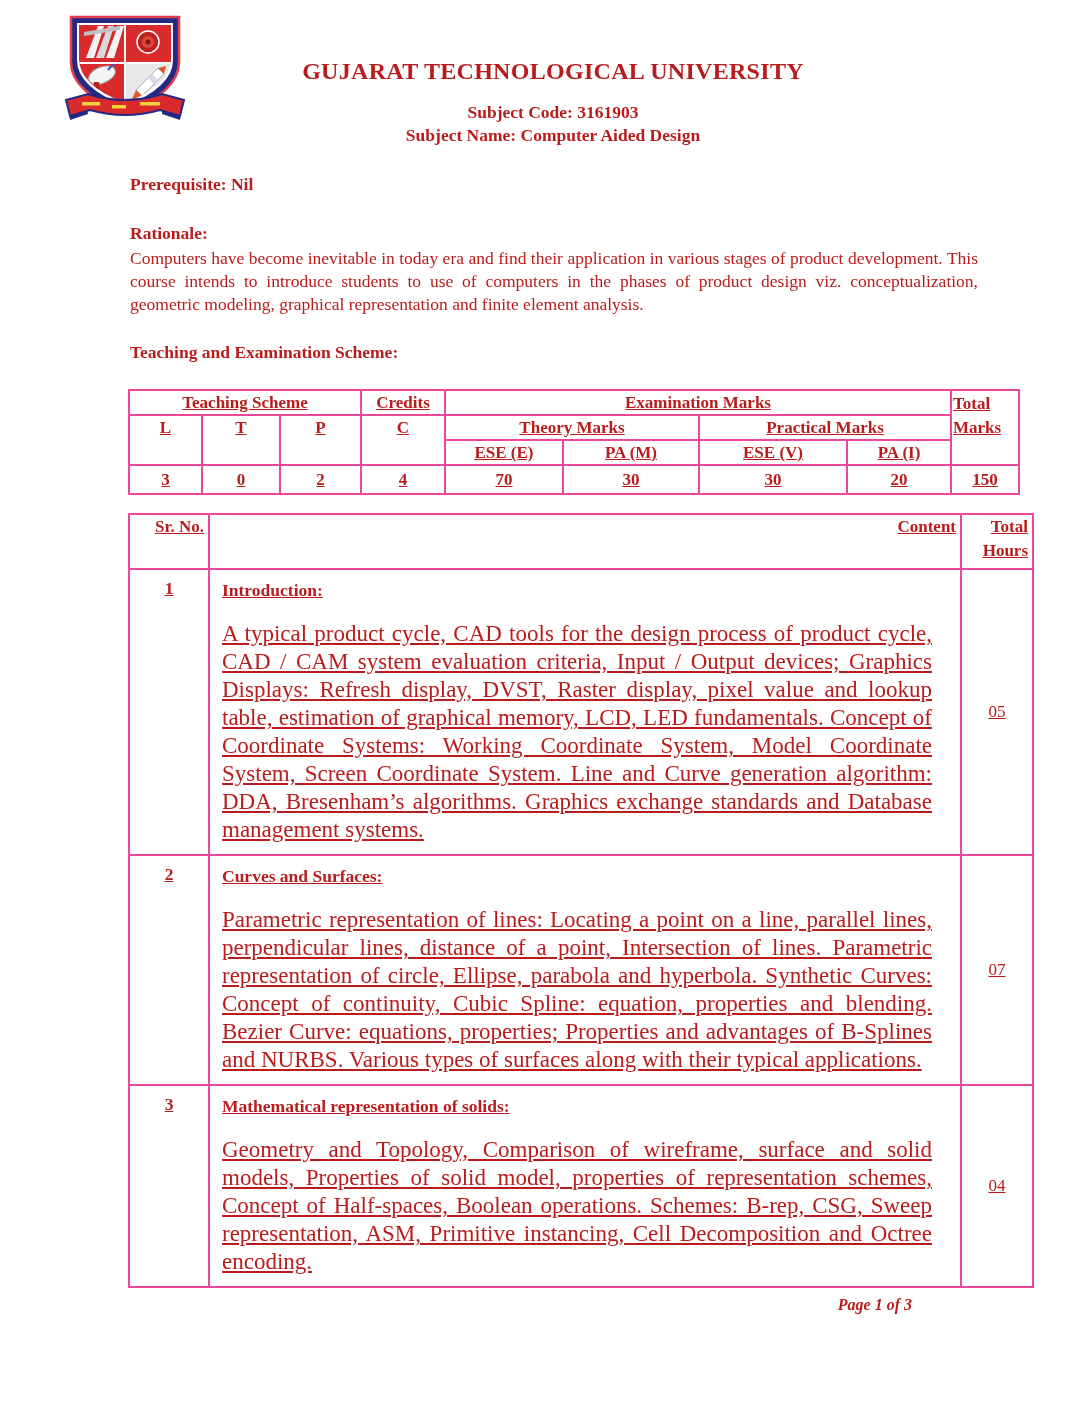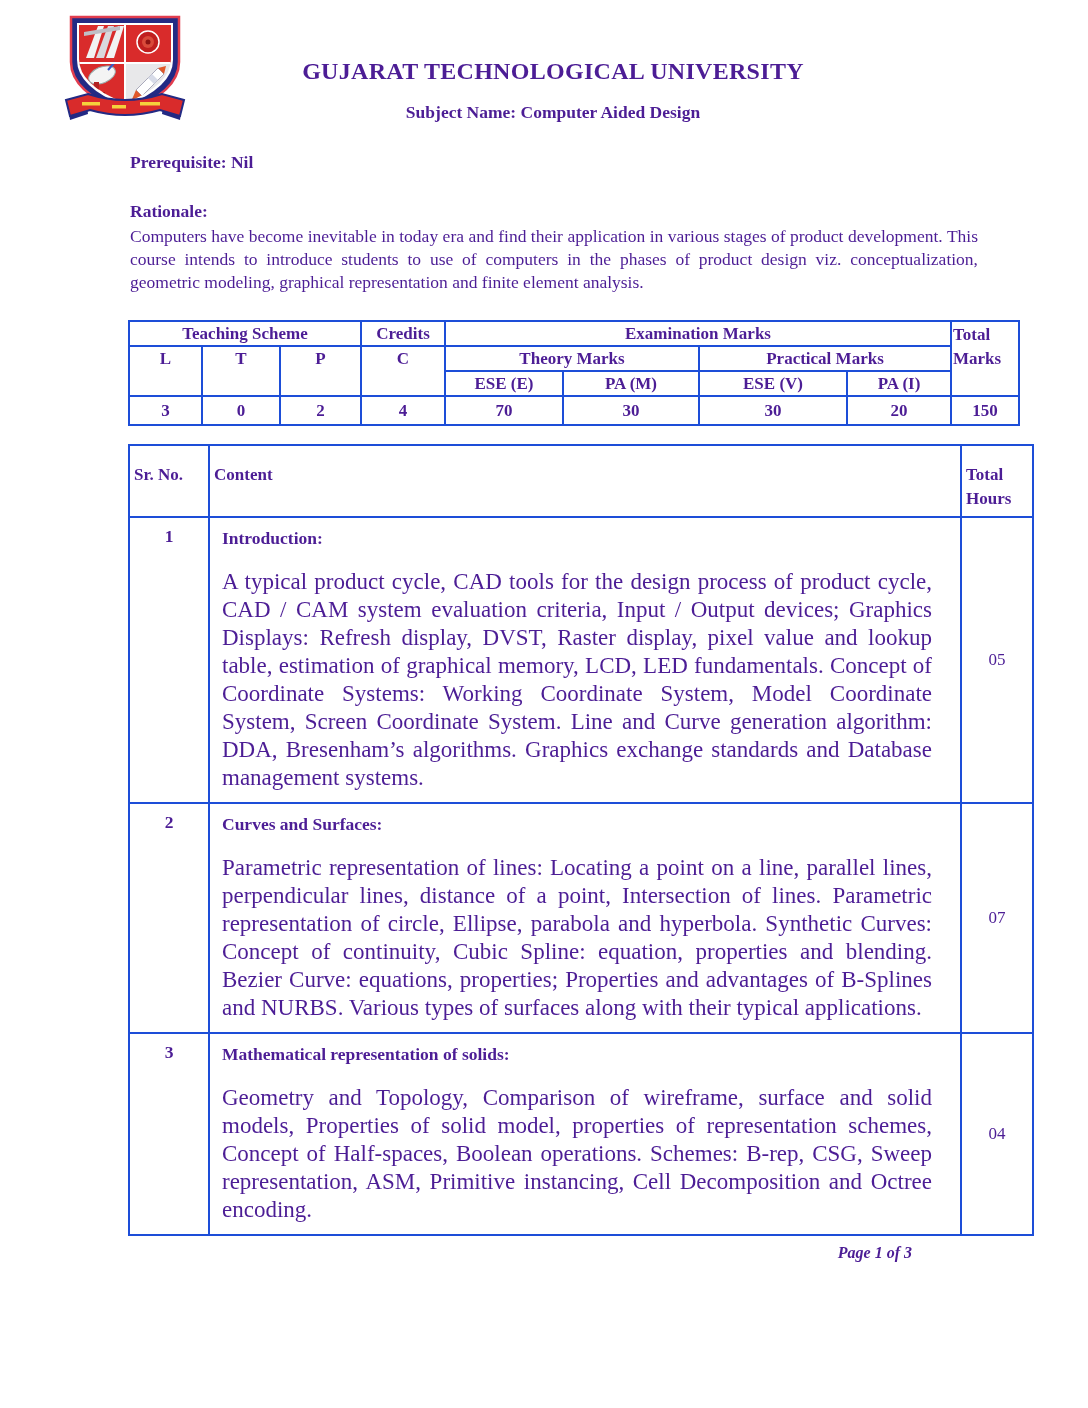--- a/index.html
+++ b/index.html
@@ -1,21 +1,21 @@
 <!DOCTYPE html>
 <html><head>
 <meta charset="utf-8">
 <style>
   html,body{margin:0;padding:0;background:#fff;}
   .page{
     position:relative;
     width:1088px;
     height:1408px;
     background:#ffffff;
-    color:#4c1d95;
+    color:#b91c1c;
     font-family:"Liberation Serif","DejaVu Serif",serif;
     overflow:hidden;
   }
   .logo{
     position:absolute;
     left:58px; top:12px;
     width:134px; height:114px;
   }
   .doc-header{
     padding-top:58px;
@@ -52,23 +52,24 @@
     line-height:23px;
     text-align:justify;
   }
   .scheme-label{margin-top:26px;}
   table{
     border-collapse:collapse;
     table-layout:fixed;
     font-size:17px;
   }
   td,th{
-    border:2px solid #1d4ed8;
+    border:2px solid #ec4899;
     padding:1px 4px;
     overflow:hidden;
+    text-decoration:underline;
   }
   .scheme-table{
     margin-top:26px;
     margin-left:-2px;
     width:892px;
     font-weight:bold;
   }
   .scheme-table td{
     text-align:center;
     line-height:21px;
@@ -84,24 +85,24 @@
   .scheme-table tr.values td{height:25px;line-height:25px;}
   .content-label{margin-top:46px;}
   .content-table{
     margin-top:18px;
     margin-left:-2px;
     width:904px;
   }
   .content-table td{vertical-align:top;}
   .content-table .hdr td{
     font-weight:bold;
-    text-align:left;
+    text-align:right;
     height:52px;
     line-height:24px;
-    padding-top:17px;
+    padding-top:0;
   }
   .content-table td.srno{
     text-align:center;
     font-weight:bold;
     padding-top:8px;
     font-size:17.5px;
   }
   .content-table td.ccell{
     padding:7px 28px 10px 12px;
   }
@@ -190,32 +191,34 @@
         <rect x="24" y="90" width="18" height="3.5" fill="#f5d13c"></rect>
         <rect x="54" y="93" width="14" height="3.5" fill="#f5d13c"></rect>
         <rect x="82" y="90" width="20" height="3.5" fill="#f5d13c"></rect>
       </g>
     </svg>
   </div>
 
   <div class="doc-header">
     <h1 class="univ-title">GUJARAT TECHNOLOGICAL UNIVERSITY</h1>
     <div class="subtitle">
+      <div>Subject Code: 3161903</div>
       <div>Subject Name: Computer Aided Design</div>
     </div>
   </div>
 
   <div class="textblock">
 
 
     <p class="label-line prereq">Prerequisite: Nil</p>
 
     <p class="label-line rationale-label">Rationale:</p>
     <p class="rationale-text">Computers have become inevitable in today era and find their application in various stages of product development. This course intends to introduce students to use of computers in the phases of product design viz. conceptualization, geometric modeling, graphical representation and finite element analysis.</p>
 
+    <p class="label-line scheme-label">Teaching and Examination Scheme:</p>
 
     <table class="scheme-table">
       <colgroup>
         <col style="width:73px">
           <col style="width:78px">
           <col style="width:81px">
           <col style="width:84px">
         <col style="width:118px">
           <col style="width:136px">
           <col style="width:148px">

